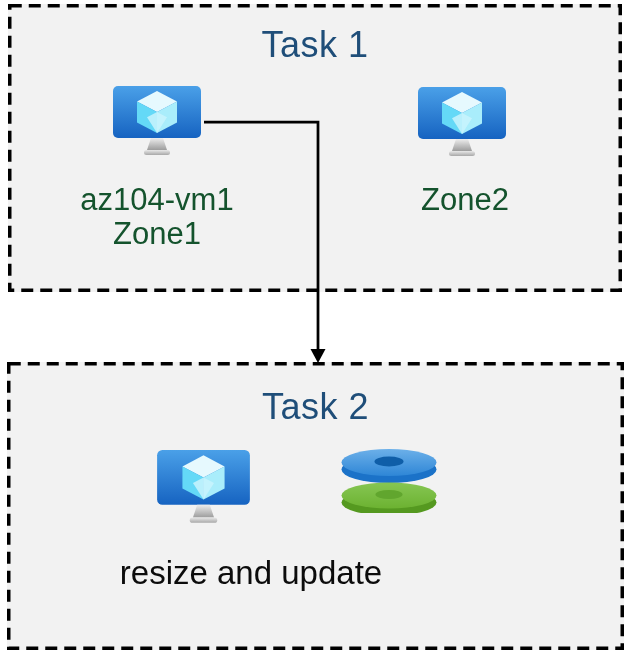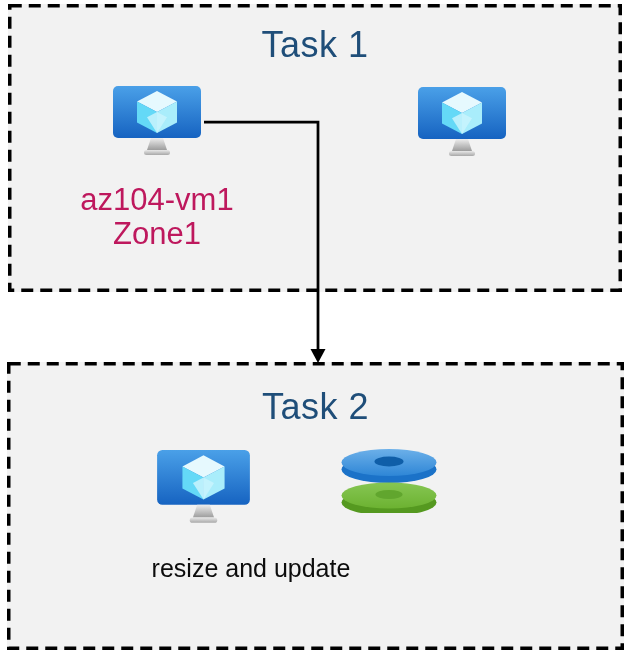--- a/index.html
+++ b/index.html
@@ -28,29 +28,29 @@
     text-align: center;
     color: #1f4e79;
     font-size: 36px;
     font-weight: 400;
     letter-spacing: 0.5px;
   }
   .icon-wrap { position: absolute; }
   .vm-label {
     position: absolute;
     text-align: center;
-    color: #be185d;
+    color: #14532d;
     font-size: 31px;
     line-height: 34px;
   }
   .caption {
     position: absolute;
     text-align: center;
     color: #0c0c0c;
-    font-size: 25px;
+    font-size: 33px;
   }
   .connector {
     position: absolute;
     left: 0; top: 0;
     pointer-events: none;
   }
 </style>
 </head>
 <body>
 
@@ -116,20 +116,21 @@
       <div>az104-vm1</div>
       <div>Zone1</div>
     </div>
 
     <div class="icon-wrap" style="left:408px; top:83px; width:92px; height:72px;">
       <svg width="92" height="72">
           <use href="#vm-icon"></use>
         </svg>
     </div>
     <div class="vm-label" style="left:337px; top:179px; width:240px;">
+      <div>Zone2</div>
     </div>
   </div>
 
   <svg class="connector" width="628" height="654" viewBox="0 0 628 654">
     <path d="M204 122 L318 122 L318 350" fill="none" stroke="#000000" stroke-width="2.75"></path>
     <polygon points="310.5,349 325.5,349 318,363" fill="#000000"></polygon>
   </svg>
 
   <div class="task-box" style="left:7px; top:362px; width:617px; height:288px;">
     <svg class="dash-border" viewBox="0 0 617 288">

